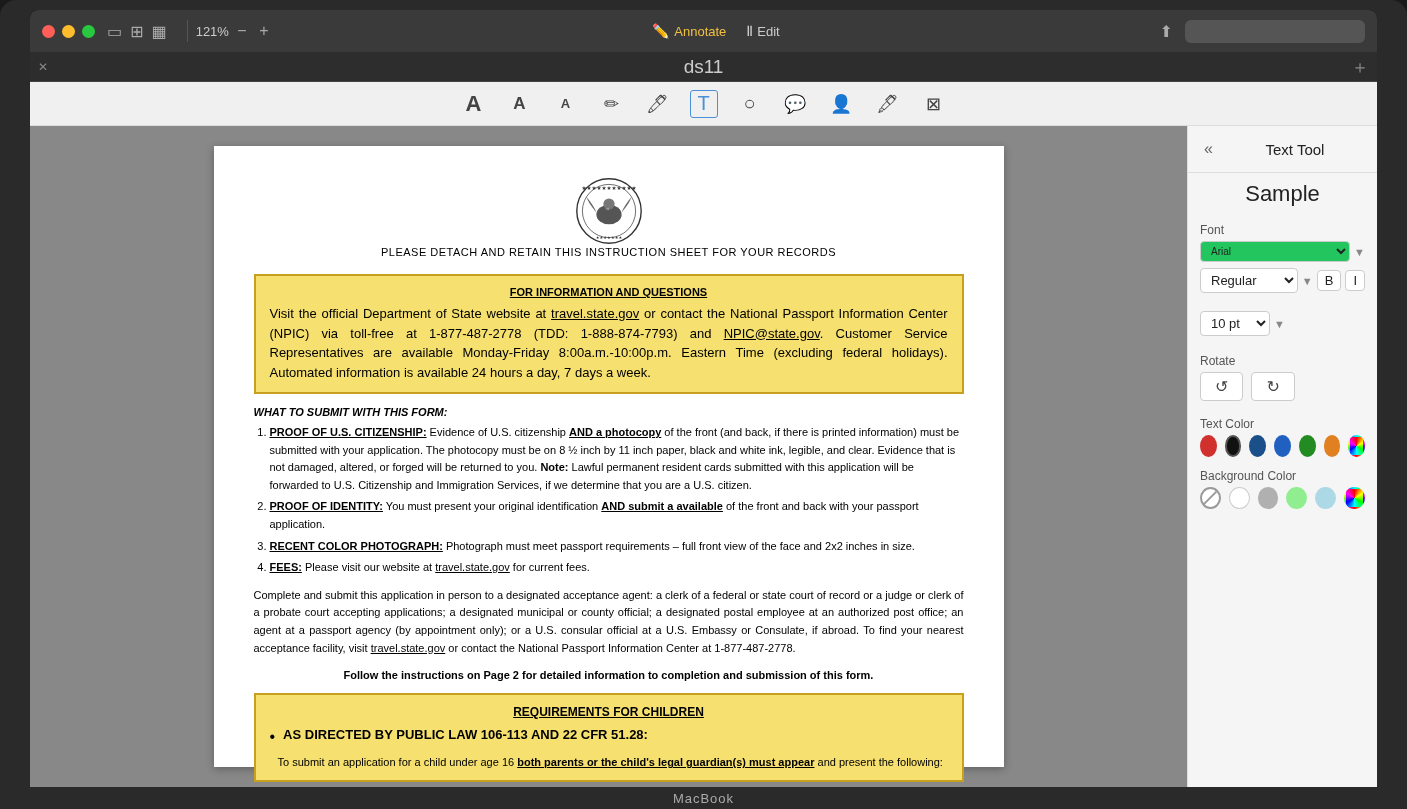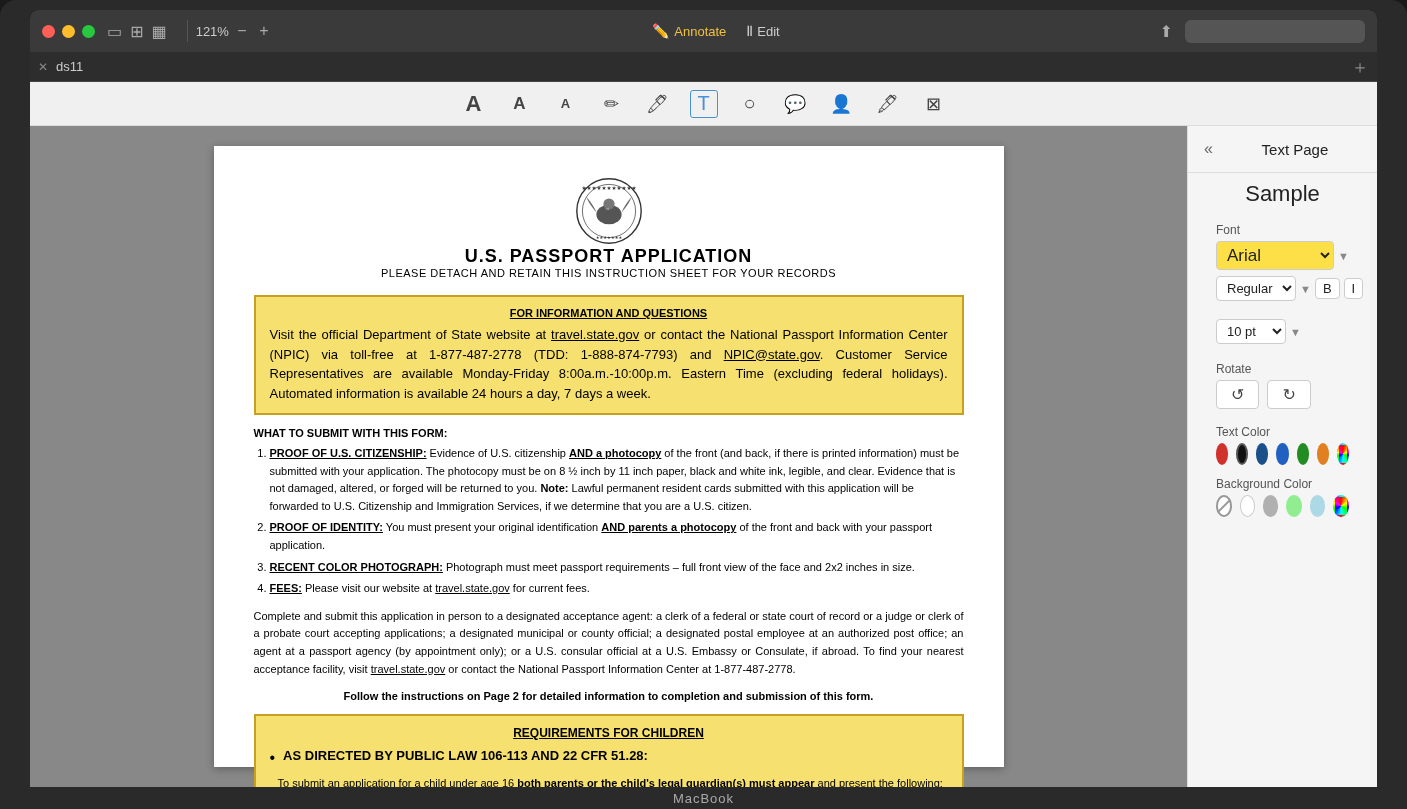--- a/index.html
+++ b/index.html
@@ -159,22 +159,23 @@
       border-bottom: 1px solid #444;
     }
     .tab-close {
       color: #888;
       font-size: 12px;
       cursor: pointer;
       margin-right: 8px;
     }
     .tab-title {
       color: #ccc;
-      font-size: 13px;
+      font-size: 19px;
       flex: 1;
+      text-align: center;
     }
     .tab-add {
       color: #888;
       font-size: 18px;
       cursor: pointer;
     }
 
     
     .annotation-toolbar {
       background: #f0f0f0;
@@ -264,20 +265,21 @@
       font-size: 13px;
       text-align: justify;
       line-height: 1.5;
     }
 
     .section-title {
       font-size: 11px;
       font-weight: bold;
       margin-bottom: 6px;
       margin-top: 10px;
+      font-style: italic;
     }
 
     .section-list {
       font-size: 11px;
       line-height: 1.6;
       margin-left: 16px;
     }
 
     .section-list li {
       margin-bottom: 4px;
@@ -342,43 +344,43 @@
     }
 
     .sample-text {
       font-size: 22px;
       text-align: center;
       padding: 8px 0;
       color: #222;
     }
 
     .panel-section {
-      padding: 8px 28px 4px;
+      padding: 8px 12px 4px;
     }
 
     .panel-label {
       font-size: 12px;
       color: #555;
       margin-bottom: 4px;
     }
 
     .font-select-row {
       display: flex;
       align-items: center;
       gap: 4px;
       margin-bottom: 6px;
     }
 
     .font-select {
       flex: 1;
       border: 1px solid #ccc;
       border-radius: 4px;
       padding: 3px 6px;
-      font-size: 17px;
-      background: #fde047;
+      font-size: 10px;
+      background: #22c55e;
       color: #222;
     }
 
     .style-select {
       flex: 1;
       border: 1px solid #ccc;
       border-radius: 4px;
       padding: 3px 6px;
       font-size: 13px;
       background: white;
@@ -556,36 +558,35 @@
               <path d="M 32 52 Q 20 38 18 30 Q 28 42 32 52" fill="#666"></path>
               <path d="M 68 52 Q 80 38 82 30 Q 72 42 68 52" fill="#666"></path>
 
               <circle cx="50" cy="40" r="8" fill="#777"></circle>
 
               <path d="M 50 45 L 44 47 L 50 49 Z" fill="#999"></path>
 
               <text x="50" y="20" text-anchor="middle" font-size="8" fill="#333">★★★★★★★★★★★</text>
               <text x="50" y="90" text-anchor="middle" font-size="6" fill="#333">★★★★★★★</text>
             </svg>
-            <div class="page-title">U.S. PASSPORT APPLICATION</div>
             <div class="page-subtitle">PLEASE DETACH AND RETAIN THIS INSTRUCTION SHEET FOR YOUR RECORDS</div>
           </div>
 
           <div class="info-box">
             <div class="info-box-title">FOR INFORMATION AND QUESTIONS</div>
             <div class="info-box-text">
               Visit the official Department of State website at <span style="text-decoration:underline;">travel.state.gov</span> or contact the National Passport Information Center (NPIC) via toll-free at 1-877-487-2778 (TDD: 1-888-874-7793) and <span style="text-decoration:underline;">NPIC@state.gov</span>.  Customer Service Representatives are available Monday-Friday 8:00a.m.-10:00p.m. Eastern Time (excluding federal holidays). Automated information is available 24 hours a day, 7 days a week.
             </div>
           </div>
 
           <div>
             <div class="section-title">WHAT TO SUBMIT WITH THIS FORM:</div>
             <ol class="section-list">
               <li><span class="bold-underline">PROOF OF U.S. CITIZENSHIP:</span> Evidence of U.S. citizenship <span class="bold-underline">AND a photocopy</span> of the front (and back, if there is printed information) must be submitted with your application. The photocopy must be on 8 ½ inch by 11 inch paper, black and white ink, legible, and clear. Evidence that is not damaged, altered, or forged will be returned to you. <span style="font-weight:bold;">Note:</span> Lawful permanent resident cards submitted with this application will be forwarded to U.S. Citizenship and Immigration Services, if we determine that you are a U.S. citizen.</li>
-              <li><span class="bold-underline">PROOF OF IDENTITY:</span> You must present your original identification <span class="bold-underline">AND parents a photocopy</span> of the front and back with your passport application.</li>
+              <li><span class="bold-underline">PROOF OF IDENTITY:</span> You must present your original identification <span class="bold-underline">AND submit a available</span> of the front and back with your passport application.</li>
               <li><span class="bold-underline">RECENT COLOR PHOTOGRAPH:</span> Photograph must meet passport requirements – full front view of the face and 2x2 inches in size.</li>
               <li><span class="bold-underline">FEES:</span> Please visit our website at <span style="text-decoration:underline;">travel.state.gov</span> for current fees.</li>
             </ol>
           </div>
 
           <div style="margin-top:10px;">
             <div style="font-size:11px;text-align:justify;line-height:1.6;">
               Complete and submit this application in person to a designated acceptance agent:  a clerk of a federal or state court of record or a judge or clerk of a probate court accepting applications; a designated municipal or county official; a designated postal employee at an authorized post office; an agent at a passport agency (by appointment only); or a U.S. consular official at a U.S. Embassy or Consulate, if abroad.  To find your nearest acceptance facility, visit <span style="text-decoration:underline;">travel.state.gov</span> or contact the National Passport Information Center at 1-877-487-2778.
             </div>
           </div>
@@ -602,21 +603,21 @@
               <span style="font-size:11px;margin-left:8px;">To submit an application for a child under age 16 <span class="bold-underline">both parents or the child's legal guardian(s) must appear</span> and present the following:</span>
             </div>
 
           </div>
         </div>
       </div>
 
       <div class="right-panel">
         <div style="display:flex;align-items:center;padding:6px 8px;border-bottom:1px solid #ddd;">
           <span class="panel-expand-btn">«</span>
-          <span style="flex:1;text-align:center;font-size:15px;font-weight:500;color:#222;">Text Page</span>
+          <span style="flex:1;text-align:center;font-size:15px;font-weight:500;color:#222;">Text Tool</span>
         </div>
 
         <div class="sample-text">Sample</div>
 
         <div class="panel-section">
           <div class="panel-label">Font</div>
           <div class="font-select-row">
             <select class="font-select">
               <option>Arial</option>
             </select>

